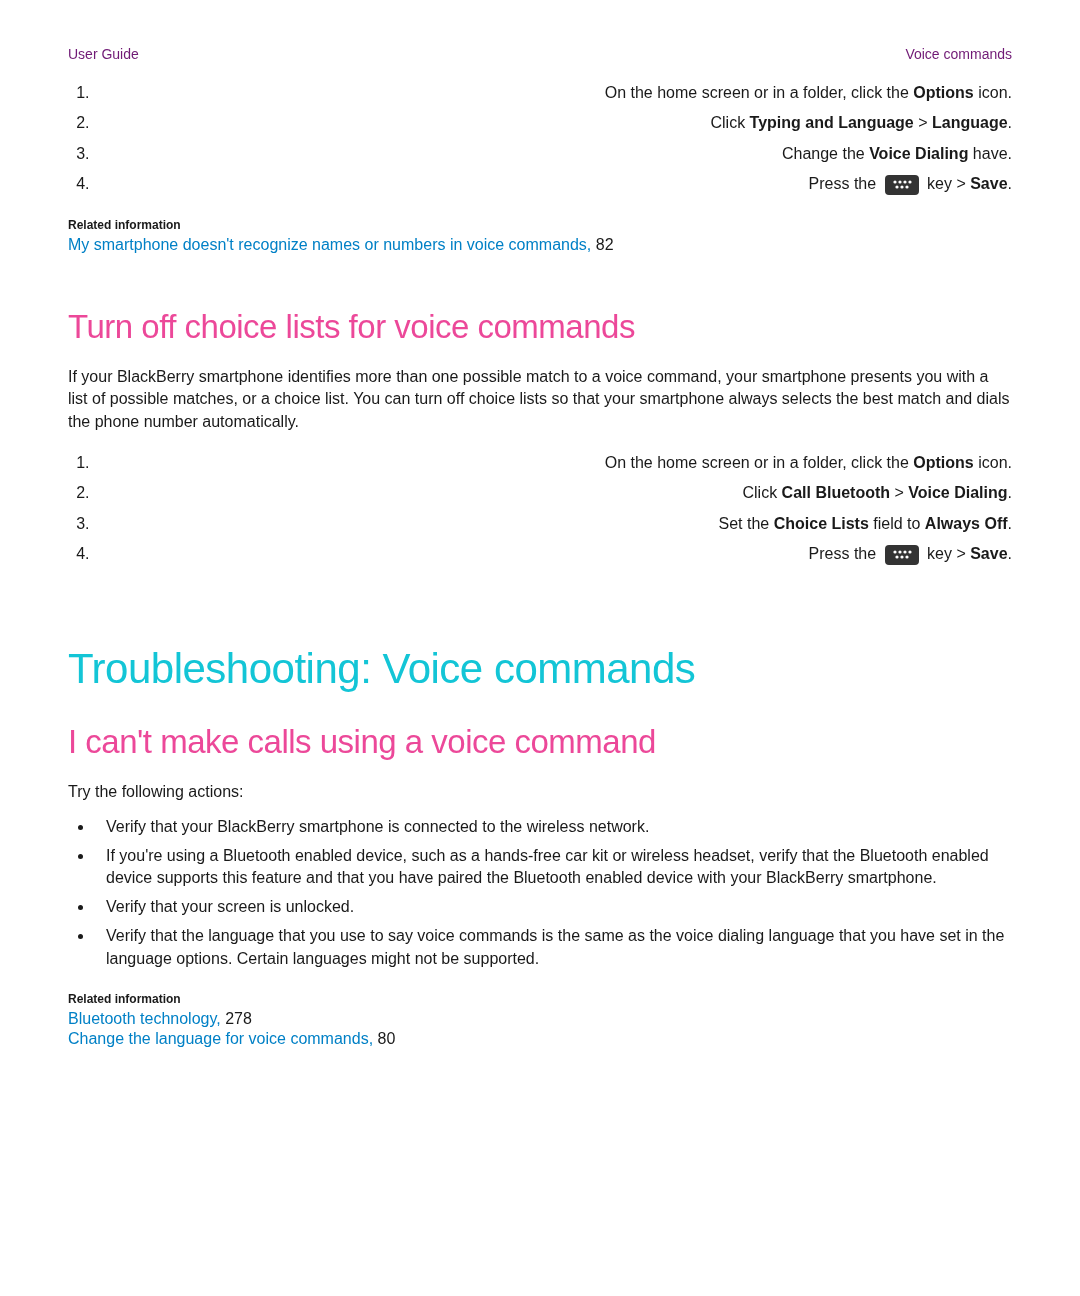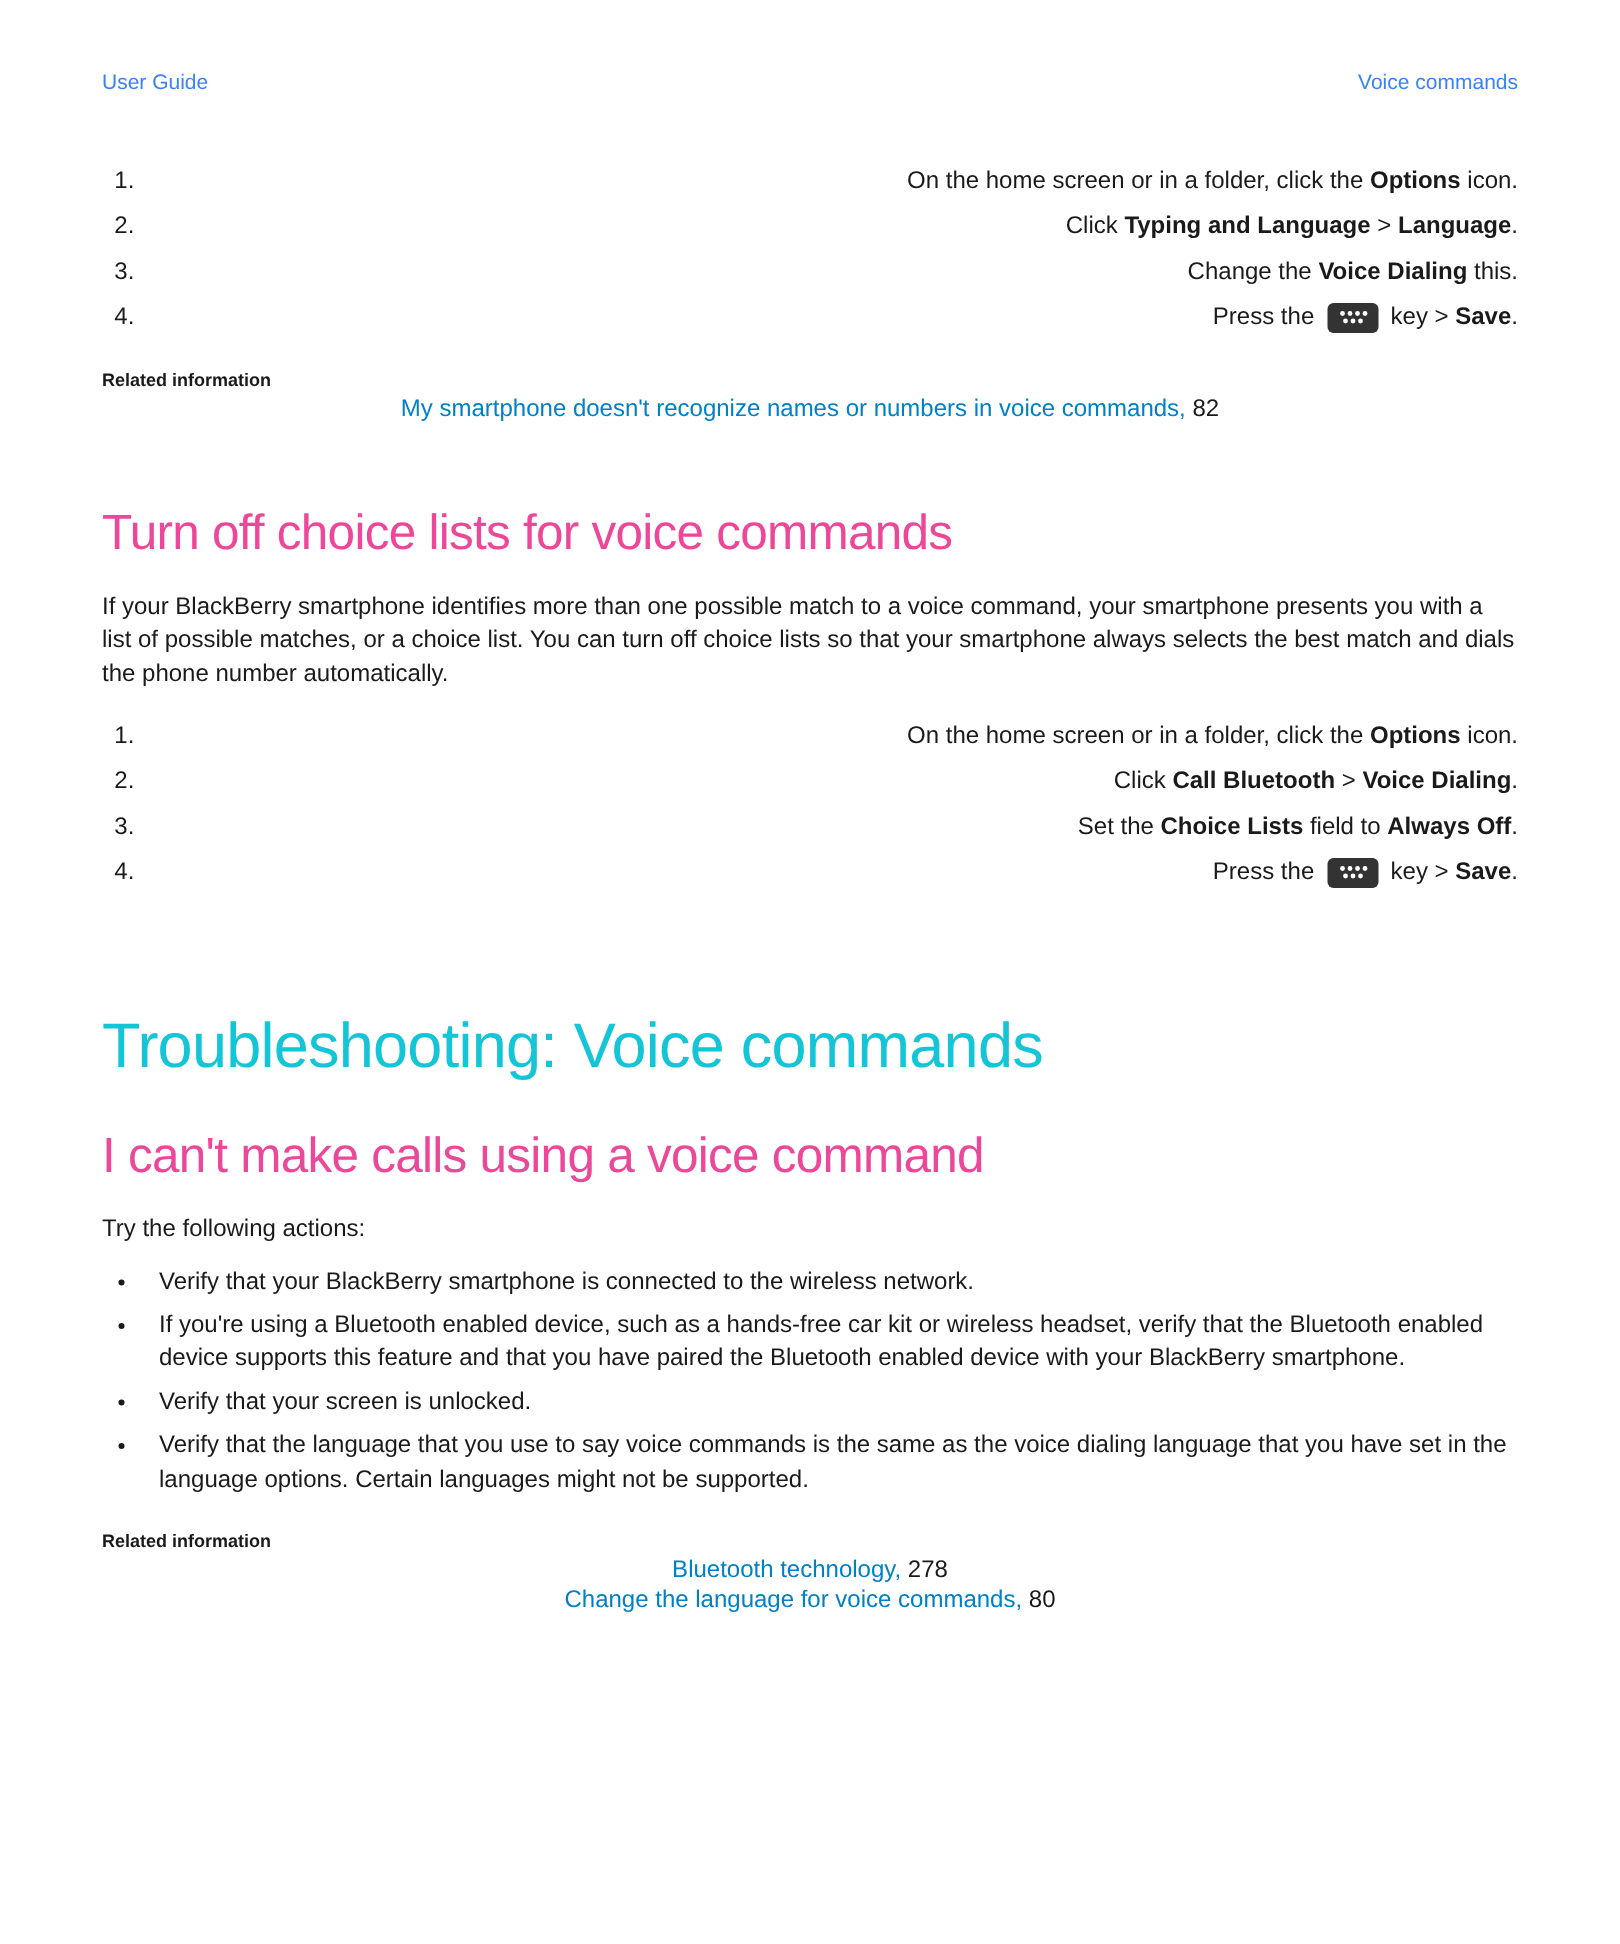--- a/index.html
+++ b/index.html
@@ -11,22 +11,22 @@
     width: 1080px;
   }
   .page {
     padding: 46px 68px 40px 68px;
     box-sizing: border-box;
   }
   .header-row {
     display: flex;
     justify-content: space-between;
     font-size: 14px;
-    color: #3b82f6;
-    margin-bottom: 48px;
+    color: #701a75;
+    margin-bottom: 20px;
   }
   .ol-steps {
     list-style: decimal;
     padding-left: 26px;
     margin: 0 0 22px 0;
     text-align: right;
   }
   .ol-steps li {
     font-size: 16px;
     line-height: 1.4;
@@ -40,21 +40,20 @@
     margin-top: 2px;
     margin-bottom: 4px;
   }
   .link {
     color: #0080c6;
     cursor: pointer;
   }
   .link-line {
     font-size: 16px;
     margin-bottom: 2px;
-    text-align: center;
   }
   .ref-num { color: #1a1a1a; }
   h2.section-heading {
     font-size: 33px;
     font-weight: 400;
     letter-spacing: -0.5px;
     margin: 54px 0 20px 0;
     color: #ec4899;
   }
   .para {
@@ -107,21 +106,21 @@
 <div class="page">
 
   <div class="header-row">
     <span>User Guide</span>
     <span>Voice commands</span>
   </div>
 
   <ol class="ol-steps" id="top-steps">
       <li><span>On the home screen or in a folder, click the </span><span class="bold">Options</span><span> icon.</span></li>
       <li><span>Click </span><span class="bold">Typing and Language</span><span> &gt; </span><span class="bold">Language</span><span>.</span></li>
-      <li><span>Change the </span><span class="bold">Voice Dialing</span><span> this.</span></li>
+      <li><span>Change the </span><span class="bold">Voice Dialing</span><span> have.</span></li>
       <li><span>Press the </span><span class="bb-key"><svg width="20" height="10" viewBox="0 0 20 10">
             <circle cx="3" cy="2" r="1.6" fill="#fff"></circle>
             <circle cx="8" cy="2" r="1.6" fill="#fff"></circle>
             <circle cx="13" cy="2" r="1.6" fill="#fff"></circle>
             <circle cx="5" cy="7" r="1.6" fill="#fff"></circle>
             <circle cx="10" cy="7" r="1.6" fill="#fff"></circle>
             <circle cx="15" cy="7" r="1.6" fill="#fff"></circle>
             <circle cx="18" cy="2" r="1.6" fill="#fff"></circle>
           </svg></span><span> key &gt; </span><span class="bold">Save</span><span>.</span></li>
     </ol>

